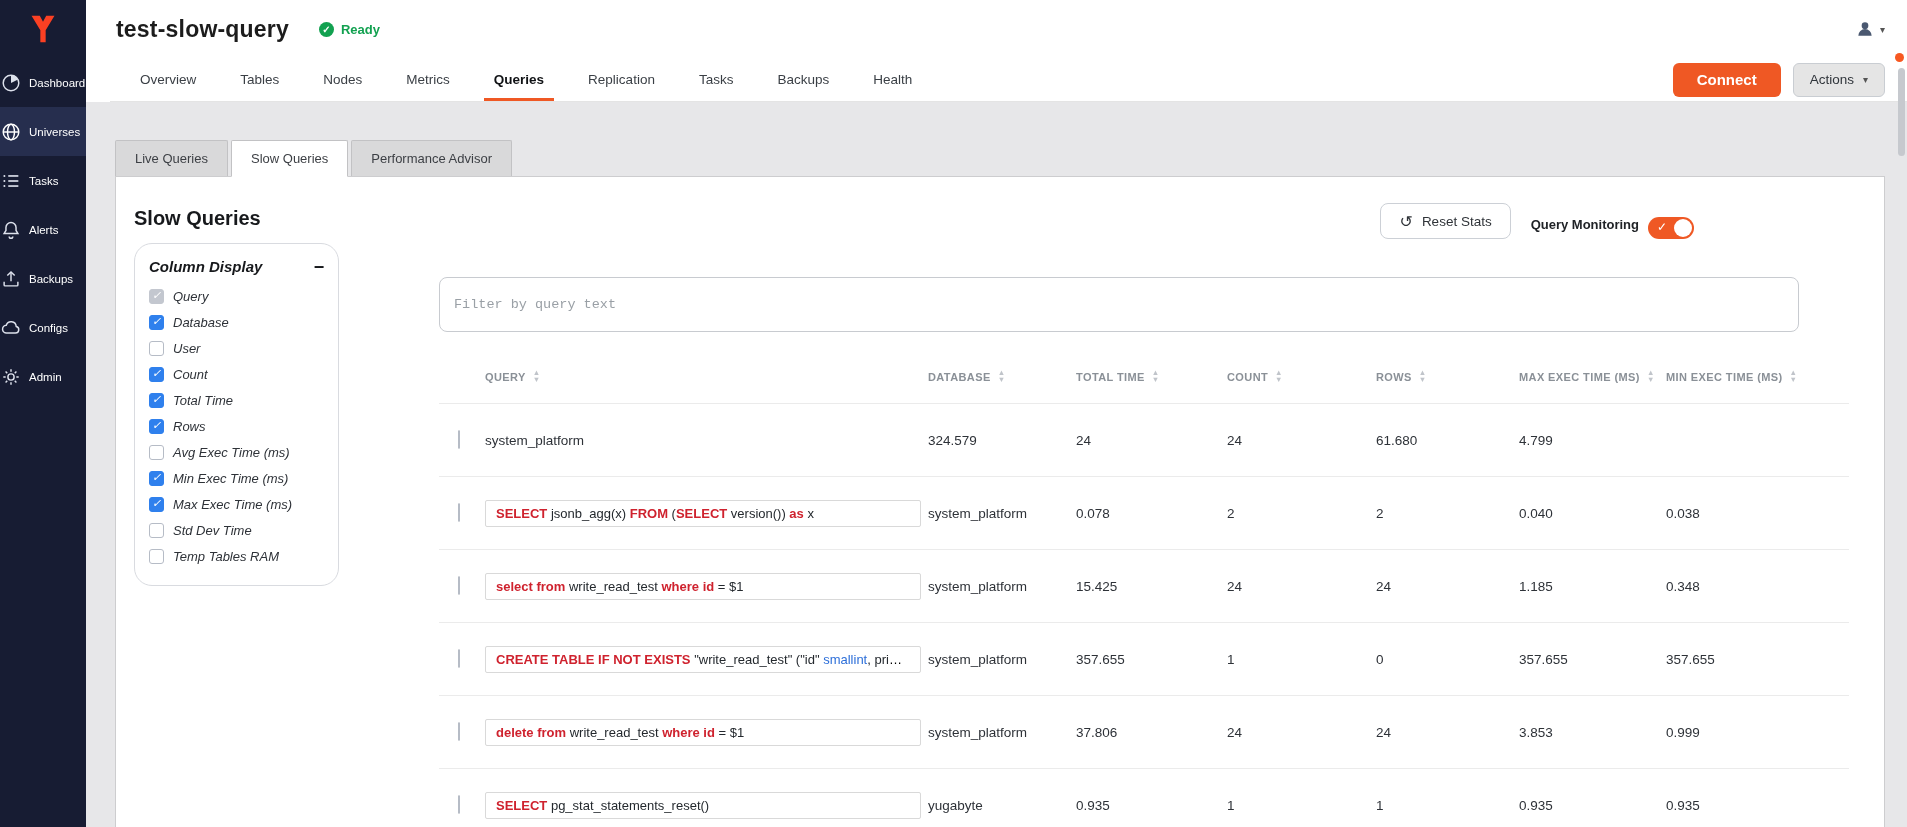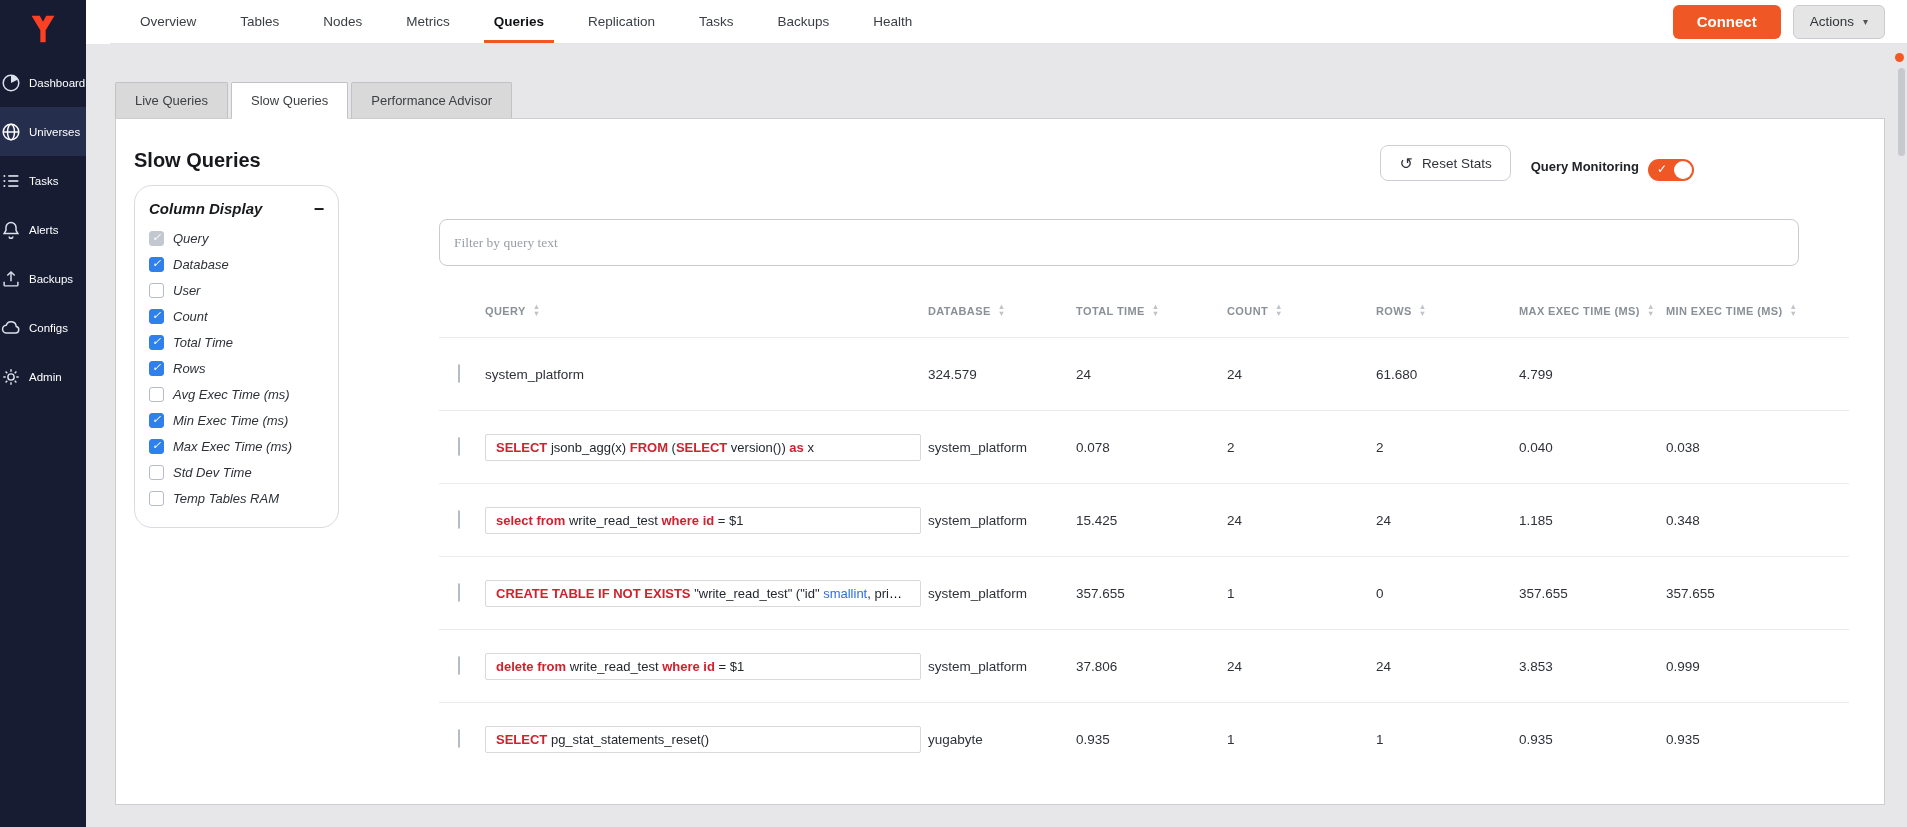--- a/index.html
+++ b/index.html
@@ -64,21 +64,21 @@
   .minus-ic { font-size:18px; font-weight:700; color:#17191c; cursor:pointer; line-height:12px; }
   .minus-ic::before { content:"\2212"; }
   .opt { display:flex; align-items:center; gap:9px; padding:5.5px 0; font-size:13px; color:#2e3238; cursor:pointer; }
   .cb { width:15px; height:15px; border:1.5px solid #b6bcc6; border-radius:3px; background:#fff; flex-shrink:0; position:relative; cursor:pointer; }
   .cb.checked { background:#2f80ed; border-color:#2f80ed; }
   .cb.checked::after { content:"✓"; color:#fff; font-size:11px; position:absolute; left:2px; top:-1px; }
   .cb.checked.disabled { background:#c3c7cf; border-color:#c3c7cf; }
 
   
   .query-area { flex:1; margin-left:100px; min-width:0; padding-top:34px; }
-  .filter-input { width:1360px; height:47px; border:1px solid #c8cbd0; border-radius:8px; padding:0 14px; font-size:13.5px; color:#333; outline:none; font-family:Liberation Serif, serif; background:#fff; }
+  .filter-input { width:1360px; height:55px; border:1px solid #c8cbd0; border-radius:8px; padding:0 14px; font-size:13.5px; color:#333; outline:none; font-family:Liberation Mono, monospace; background:#fff; }
   .filter-input::placeholder { color:#9aa0a6; }
 
   .thead { display:grid; grid-template-columns:443px 148px 151px 149px 143px 147px 1fr; margin-left:46px; margin-top:30px; padding:8px 0 20px; }
   .th { display:flex; align-items:center; font-size:11px; font-weight:700; color:#8a9097; letter-spacing:.4px; cursor:pointer; white-space:nowrap; }
   .sort { display:inline-flex; flex-direction:column; margin-left:7px; color:#c0c4ca; font-size:7.5px; line-height:6.5px; }
   .sort::before { content:"▲"; }
   .sort::after { content:"▼"; }
 
   .trow { display:grid; grid-template-columns:46px 443px 148px 151px 149px 143px 147px 1fr; align-items:center; height:73px; border-top:1px solid #ebebeb; }
   .cbwrap { padding-left:19px; }
@@ -176,20 +176,34 @@
           <circle cx="12" cy="12" r="3.4"></circle>
           <path d="M12 3.6 v2.6 M12 17.8 v2.6 M3.6 12 h2.6 M17.8 12 h2.6 M6.1 6.1 l1.8 1.8 M16.1 16.1 l1.8 1.8 M17.9 6.1 l-1.8 1.8 M7.9 16.1 l-1.8 1.8"></path>
         </svg>
       </span>
       <span class="side-label">Admin</span>
     </div>
   </aside>
 
   <div class="main">
 
+    <header class="topbar">
+      <h1 class="title">test-slow-query</h1>
+      <span class="ready">
+        <span class="ready-ic"></span>
+        <span>Ready</span>
+      </span>
+      <div class="user">
+        <svg width="20" height="20" viewBox="0 0 24 24" fill="#4a5870">
+          <circle cx="12" cy="8" r="4"></circle>
+          <path d="M4 20 a8 8 0 0 1 16 0 Z"></path>
+        </svg>
+        <span class="caret"></span>
+      </div>
+    </header>
 
     <div class="navrow">
       <nav class="navtabs">
 
       <div class="navtab">
           <span>Overview</span>
         </div>
           <div class="navtab">
           <span>Tables</span>
         </div>

